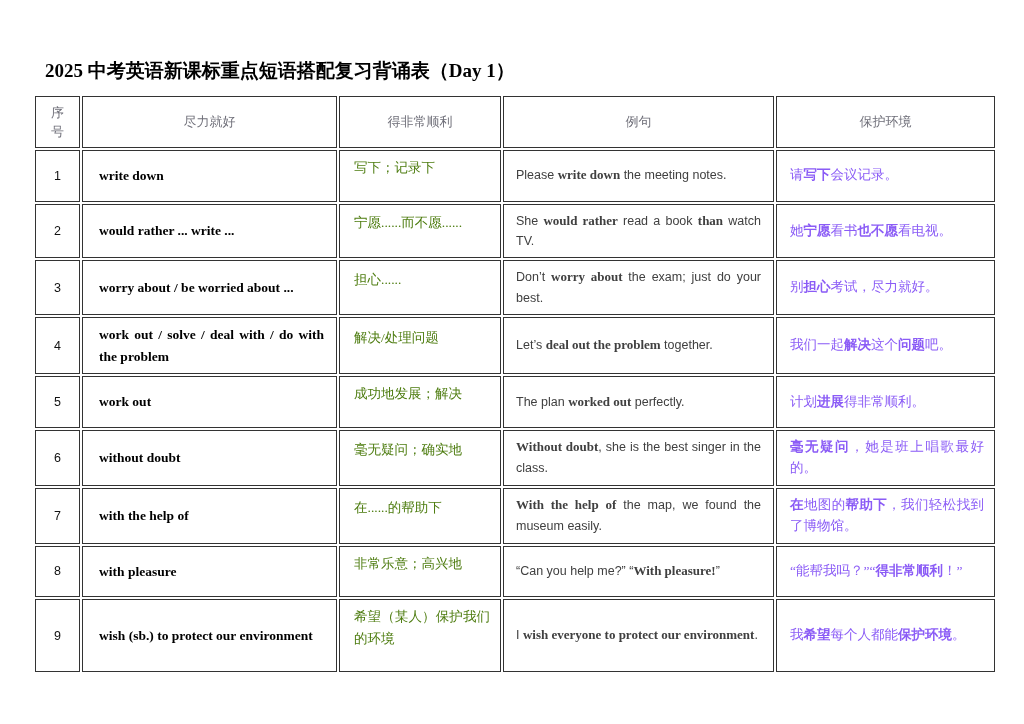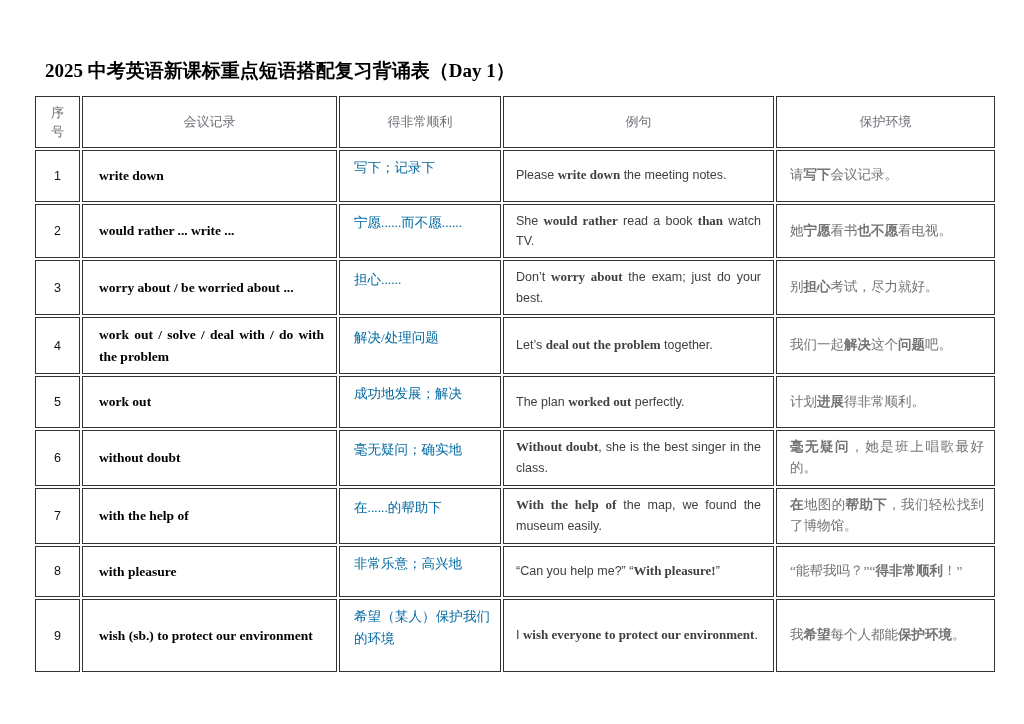--- a/index.html
+++ b/index.html
@@ -66,40 +66,40 @@
     font-family: "Liberation Serif", serif;
     font-weight: bold;
     font-size: 13.5px;
     color: #000000;
     padding: 6px 12px 6px 16px;
     text-align: justify;
     line-height: 1.6;
   }
   .cell-meaning {
     font-size: 13.5px;
-    color: #0369a1;
+    color: #4d7c0f;
     padding: 6px 10px 22px 14px;
     text-align: justify;
     line-height: 1.6;
   }
   .cell-example {
     font-family: "Liberation Sans", sans-serif;
     font-size: 12.5px;
     color: #404040;
     padding: 6px 12px;
     text-align: justify;
     line-height: 1.6;
   }
   .cell-example b {
     font-family: "Liberation Serif", serif;
     font-size: 13px;
   }
   .cell-translation {
     font-size: 13.5px;
-    color: #737373;
+    color: #8b5cf6;
     padding: 6px 10px 6px 13px;
     text-align: justify;
     line-height: 1.55;
   }
 </style>
 </head>
 <body>
 
 <div class="page">
   <h1 class="title">2025 中考英语新课标重点短语搭配复习背诵表（Day 1）</h1>
@@ -109,21 +109,21 @@
       <col class="c0">
         <col class="c1">
         <col class="c2">
         <col class="c3">
         <col class="c4">
     </colgroup>
     <thead>
       <tr id="header-row">
           <th>序
 号</th>
-          <th>会议记录</th>
+          <th>尽力就好</th>
           <th>得非常顺利</th>
           <th>例句</th>
           <th>保护环境</th>
         </tr>
     </thead>
     <tbody id="table-body">
         <tr>
           <td class="cell-num">1</td>
           <td class="cell-phrase">write down</td>
           <td class="cell-meaning">写下；记录下</td>

